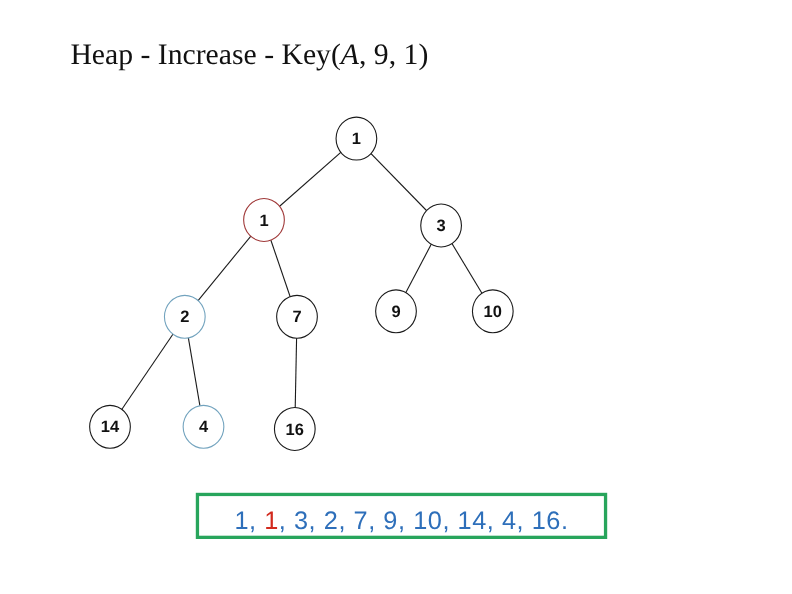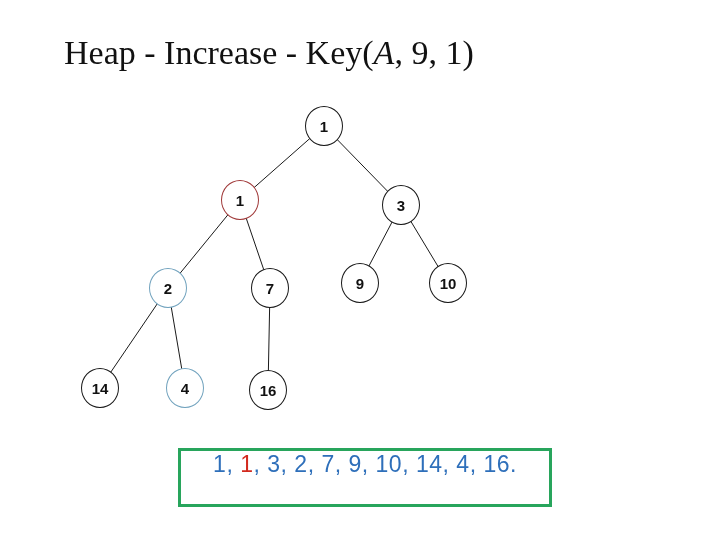--- a/index.html
+++ b/index.html
@@ -10,21 +10,21 @@
     background: #ffffff;
     overflow: hidden;
     font-family: "Liberation Sans", sans-serif;
   }
   .title {
     position: absolute;
     left: 64px;
     top: 34px;
     margin: 0;
     font-family: "Liberation Serif", serif;
-    font-size: 34px;
+    font-size: 27px;
     font-weight: 400;
     color: #111111;
     white-space: nowrap;
   }
   .title i { font-style: italic; }
   #edge-layer {
     position: absolute;
     left: 0; top: 0;
     width: 720px; height: 540px;
   }
@@ -41,26 +41,26 @@
     font-size: 15px;
     font-weight: 700;
     color: #111111;
     box-sizing: border-box;
   }
   .seq-box {
     position: absolute;
     left: 178px;
     top: 448px;
     width: 374px;
-    height: 59px;
+    height: 42px;
     box-sizing: border-box;
     border: 3px solid #28A55C;
     background: #ffffff;
     display: flex;
-    align-items: flex-start;
+    align-items: flex-end;
     justify-content: center;
     font-size: 23px;
     letter-spacing: 0.5px;
     white-space: nowrap;
   }
 </style>
 </head>
 <body>
 
 <div class="slide">

